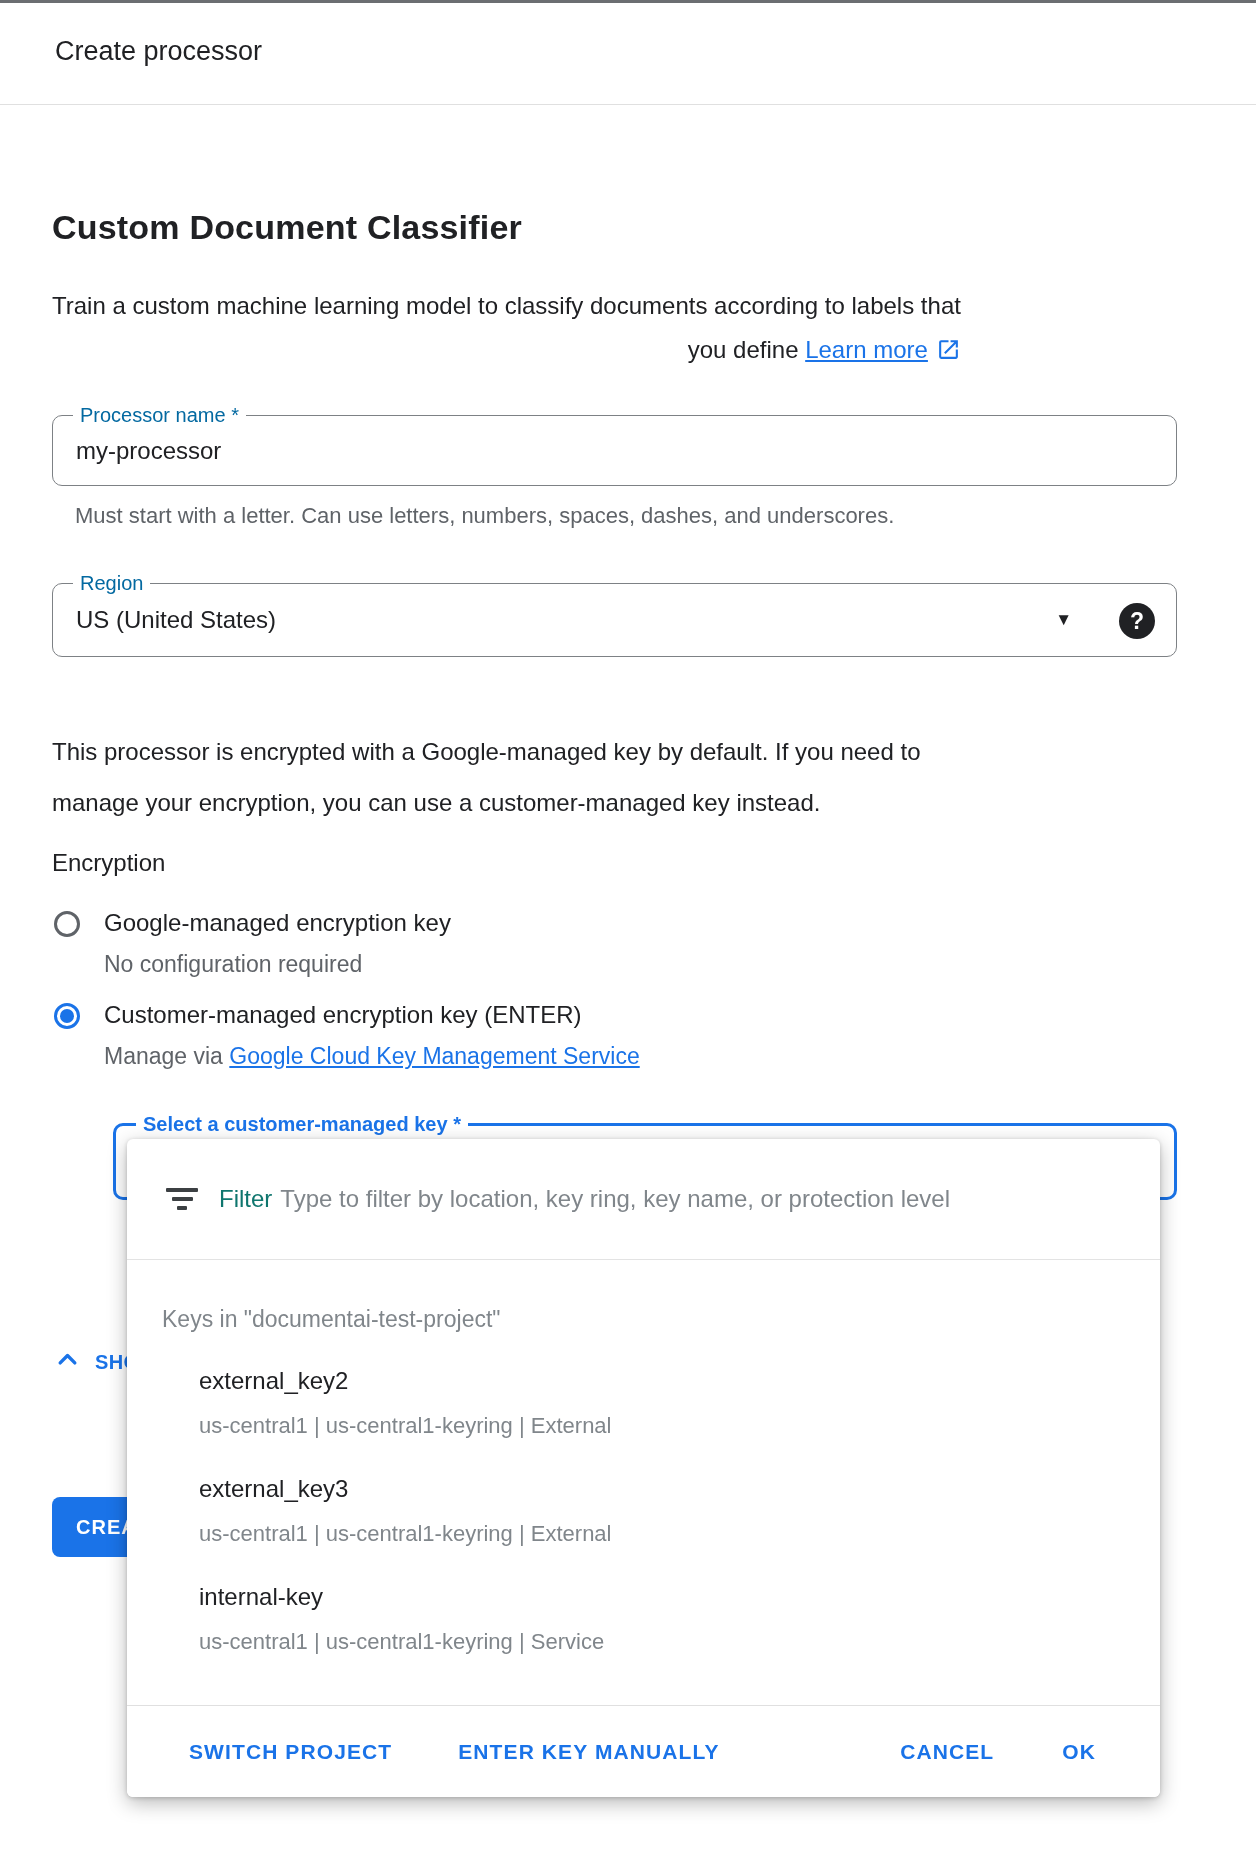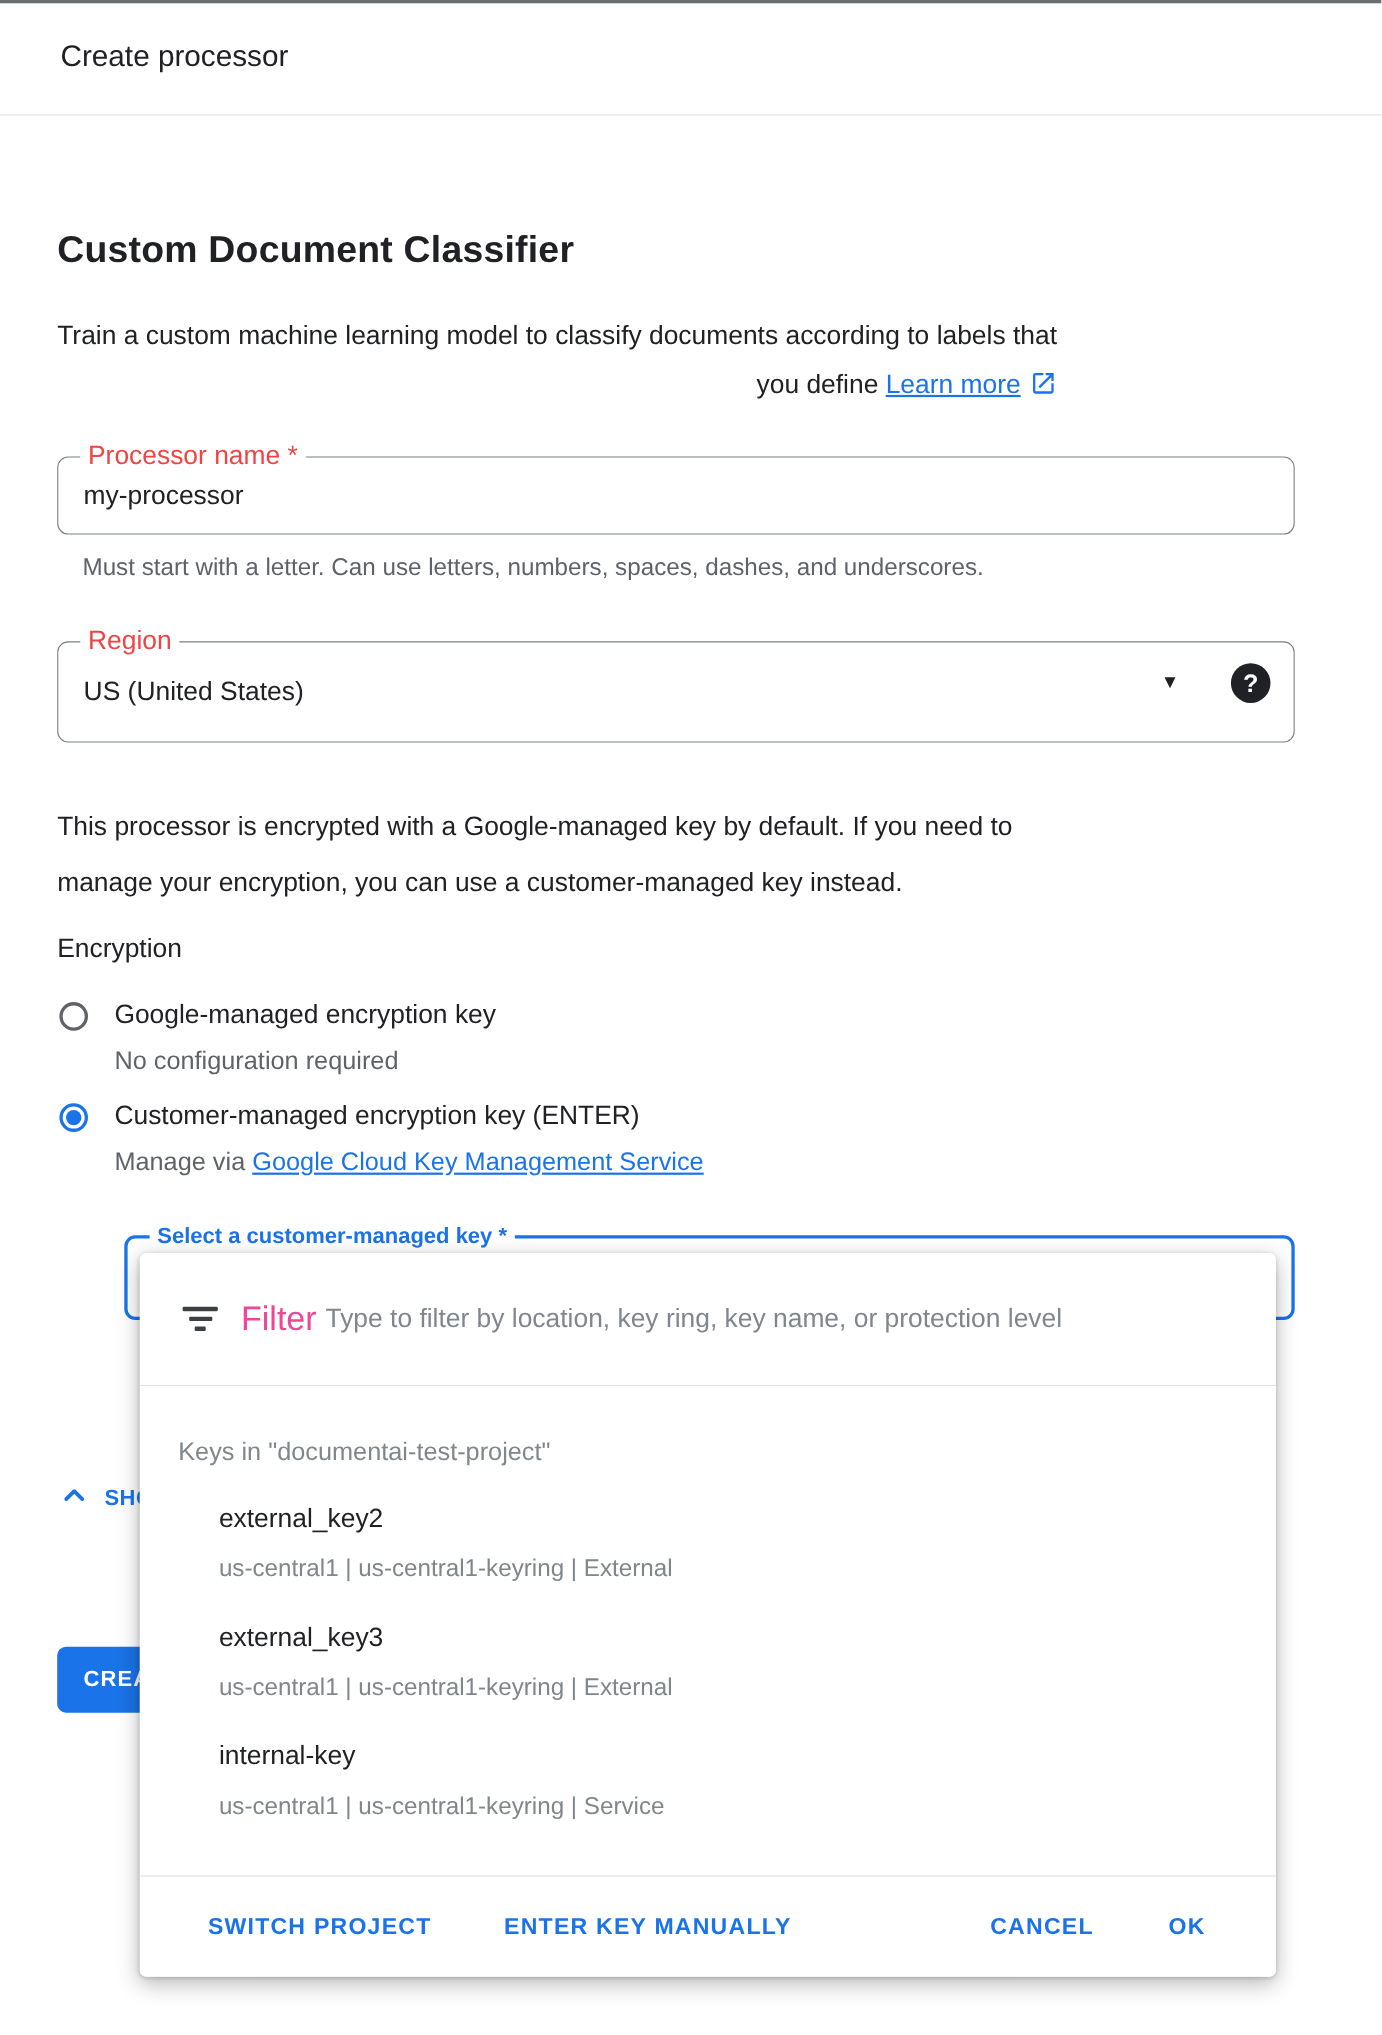--- a/index.html
+++ b/index.html
@@ -24,29 +24,29 @@
   .link { color:#1a73e8; text-decoration:underline; cursor:pointer; }
   .ext-icon { display:inline-block; vertical-align:-4px; margin-left:8px; }
 
   
   .field {
     background:#fff; border:1.5px solid #7d8185; border-radius:10px;
     display:flex; align-items:center; padding-left:23px; font-size:24px; color:#202124;
   }
   .field-label {
     position:absolute; top:-14px; left:20px; background:#fff; padding:0 7px;
-    font-size:24px; color:#ef4444; line-height:26px; white-space:nowrap;
+    font-size:20px; color:#0369a1; line-height:26px; white-space:nowrap;
   }
   .name-field { left:52px; top:415px; width:1125px; height:71px; }
   .name-field input {
     border:none; outline:none; background:transparent; font:inherit; color:inherit; width:1000px;
   }
   .helper { left:75px; top:503px; font-size:22px; color:#5f6368; }
 
-  .region-field { left:52px; top:583px; width:1125px; height:92px; cursor:pointer; }
+  .region-field { left:52px; top:583px; width:1125px; height:74px; cursor:pointer; }
   .dd-arrow { position:absolute; right:104px; top:26px; font-size:17px; color:#202124; }
   .help-circle {
     position:absolute; right:21px; top:19px; width:36px; height:36px; border-radius:50%;
     background:#202124; color:#fff; font-size:23px; font-weight:700;
     display:flex; align-items:center; justify-content:center; cursor:pointer;
   }
 
   .cmek-note { left:52px; top:726px; font-size:24px; line-height:51px; }
   .cmek-note .line { display:block; }
 
@@ -81,21 +81,21 @@
 
   
   .panel {
     left:127px; top:1139px; width:1033px; height:658px; background:#fff; border-radius:6px;
     box-shadow:0 6px 20px rgba(0,0,0,.28), 0 1px 4px rgba(0,0,0,.18); z-index:5; overflow:hidden;
   }
   .filter-row { height:120px; display:flex; align-items:center; padding-left:38px; }
   .filter-icon { display:flex; flex-direction:column; align-items:center; gap:5px; width:34px; }
   .filter-icon div { height:4px; background:#3c4043; border-radius:1px; }
   .filter-icon .b1 { width:32px; } .filter-icon .b2 { width:21px; } .filter-icon .b3 { width:10px; }
-  .filter-word { margin-left:20px; font-size:31px; color:#ec4899; }
+  .filter-word { margin-left:20px; font-size:24px; color:#0f766e; }
   .filter-input {
     margin-left:8px; border:none; outline:none; font-family:inherit; font-size:24px;
     color:#0c4a6e; width:780px; background:transparent;
   }
   .filter-input::placeholder { color:#80868b; opacity:1; }
   .panel-divider { height:1px; background:#e3e3e3; }
 
   .group-heading { margin:44px 0 0 35px; font-size:23px; color:#80868b; line-height:30px; }
   .key-list { margin-top:32px; }
   .key-item { padding-left:72px; margin-bottom:34px; cursor:pointer; }

